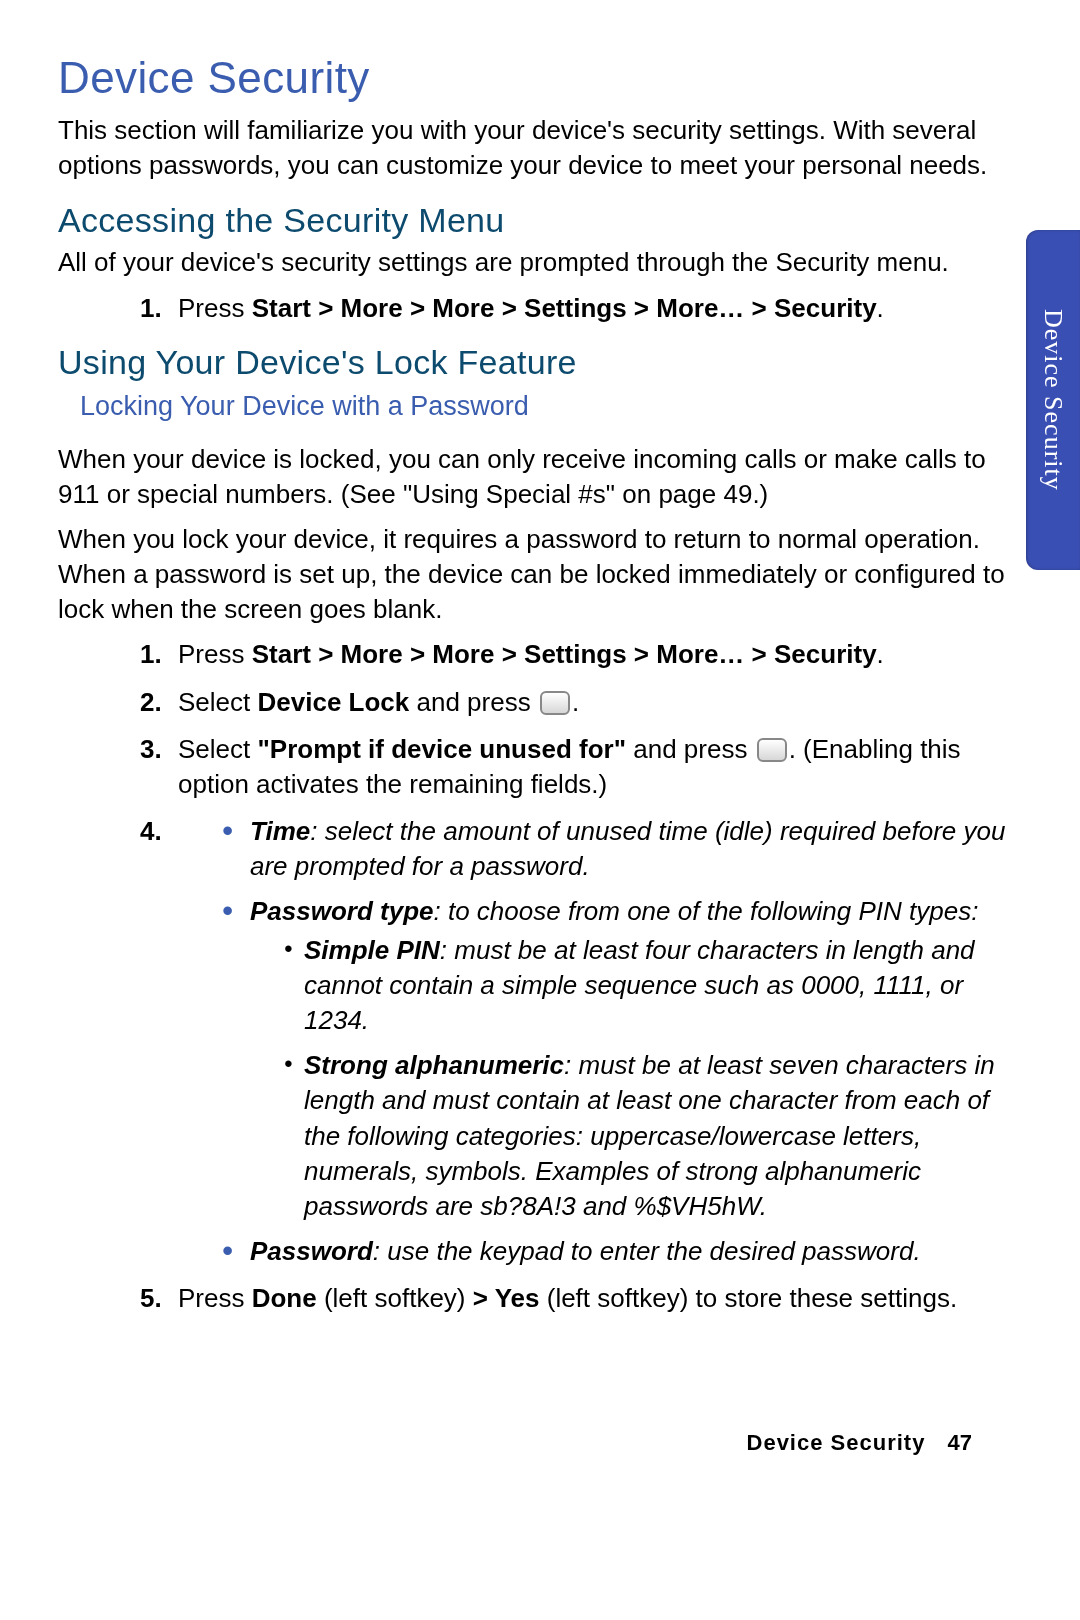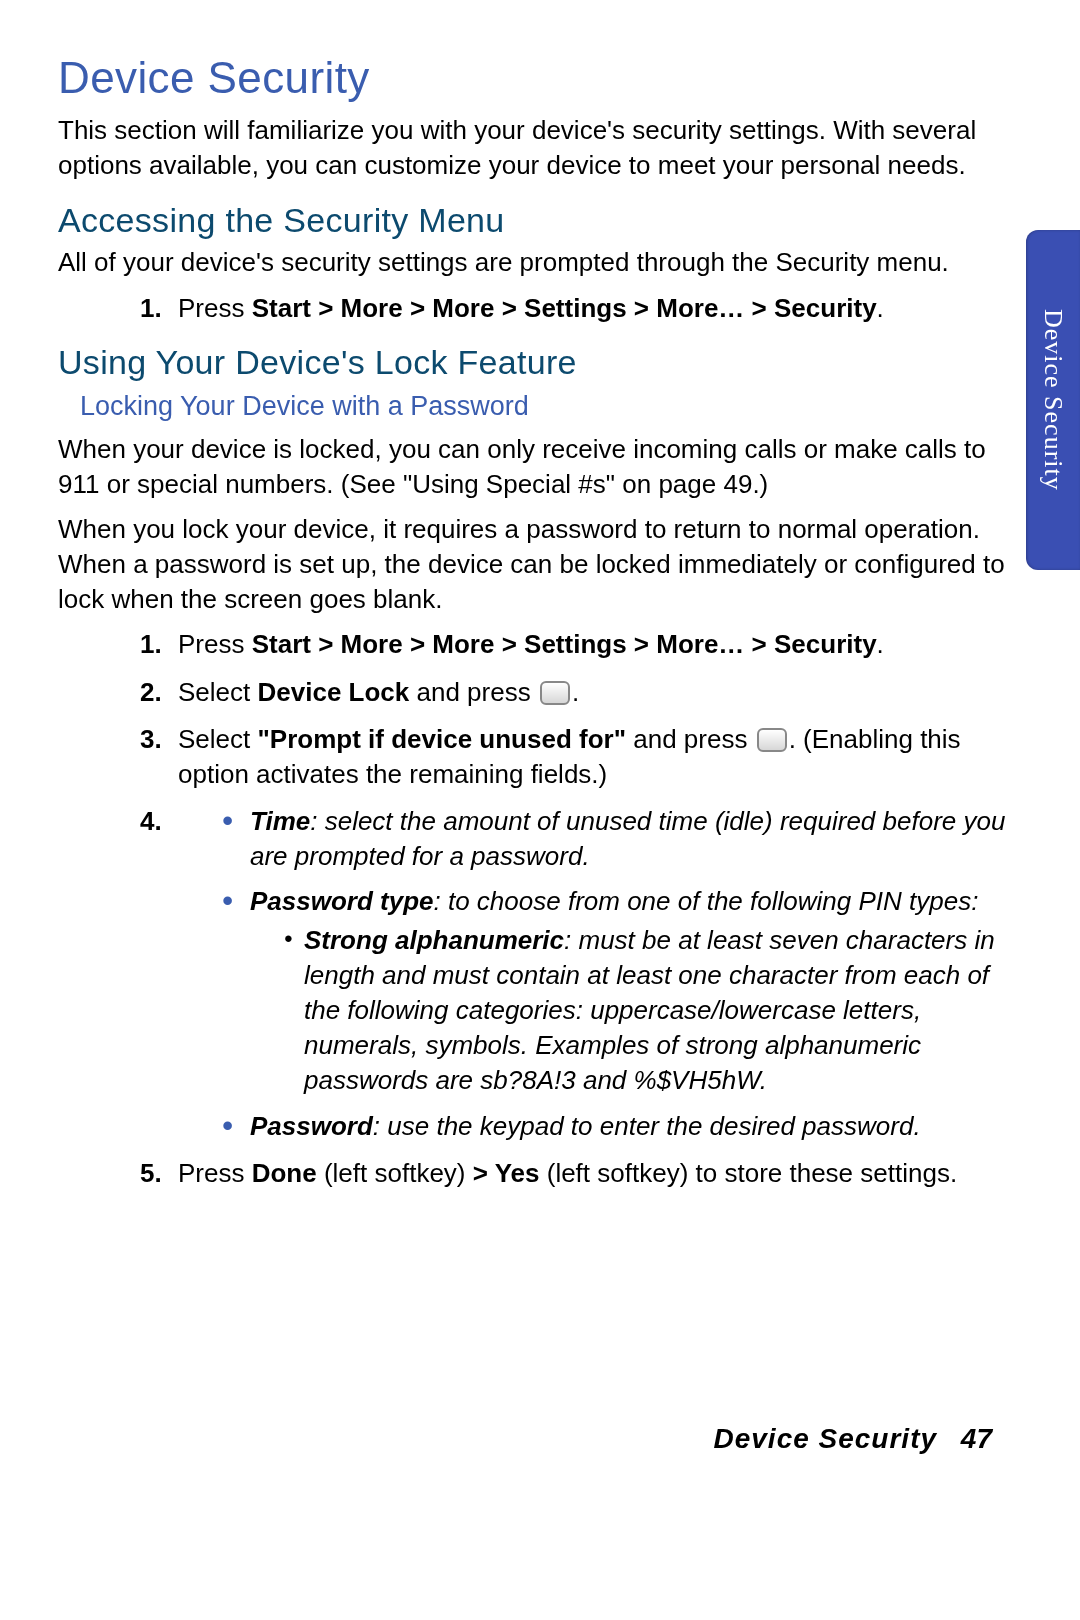--- a/index.html
+++ b/index.html
@@ -27,21 +27,21 @@
     font-size: 34px;
     margin-top: 14px;
     margin-bottom: 2px;
     letter-spacing: 0.3px;
   }
   h3 {
     color: #3a5daf;
     font-weight: 400;
     font-size: 27px;
     margin-top: 2px;
-    margin-bottom: 8px;
+    margin-bottom: 18px;
     margin-left: 22px;
   }
   p { margin-bottom: 10px; }
   .ol { margin-left: 82px; margin-top: 8px; margin-bottom: 6px; }
   .li { position: relative; padding-left: 38px; margin-bottom: 12px; }
   .li .num {
     position: absolute;
     left: 0;
     font-weight: bold;
   }
@@ -95,36 +95,35 @@
   }
   .sidetab span {
     writing-mode: vertical-rl;
     font-family: Georgia, 'Times New Roman', serif;
     font-size: 26px;
     letter-spacing: 1px;
   }
   .footer {
     position: absolute;
     bottom: 162px;
-    right: 88px;
-    font-size: 28px;
-    font-style: italic;
+    right: 108px;
+    font-size: 22px;
   }
   .footer .sec { font-weight: bold; letter-spacing: 1px; }
   .footer .pg { font-weight: bold; margin-left: 16px; }
 </style>
 </head>
 <body>
 
 <div class="sidetab">
   <span>Device Security</span>
 </div>
 
 <h1>Device Security</h1>
-<p>This section will familiarize you with your device's security settings. With several options available, you can customize your device to meet your personal needs.</p>
+<p>This section will familiarize you with your device's security settings. With several options passwords, you can customize your device to meet your personal needs.</p>
 
 <h2>Accessing the Security Menu</h2>
 <p>All of your device's security settings are prompted through the Security menu.</p>
 <div class="ol">
   <div class="li">
     <span class="num">1.</span>
     <span>Press </span><b>Start &gt; More &gt; More &gt; Settings &gt; More… &gt; Security</b><span>.</span>
   </div>
 </div>
 
@@ -149,20 +148,23 @@
   <div class="li">
     <span class="num">4.</span>
     <div class="ul1">
       <div class="li1">
         <b>Time</b><span>: select the amount of unused time (idle) required before you are prompted for a password.</span>
       </div>
       <div class="li1">
         <b>Password type</b><span>: to choose from one of the following PIN types:</span>
         <div class="ul2">
           <div class="li2">
+            <b>Simple PIN</b><span>: must be at least four characters in length and cannot contain a simple sequence such as 0000, 1111, or 1234.</span>
+          </div>
+          <div class="li2">
             <b>Strong alphanumeric</b><span>: must be at least seven characters in length and must contain at least one character from each of the following categories: uppercase/lowercase letters, numerals, symbols. Examples of strong alphanumeric passwords are sb?8A!3 and %$VH5hW.</span>
           </div>
         </div>
       </div>
       <div class="li1">
         <b>Password</b><span>: use the keypad to enter the desired password.</span>
       </div>
     </div>
   </div>
   <div class="li">

